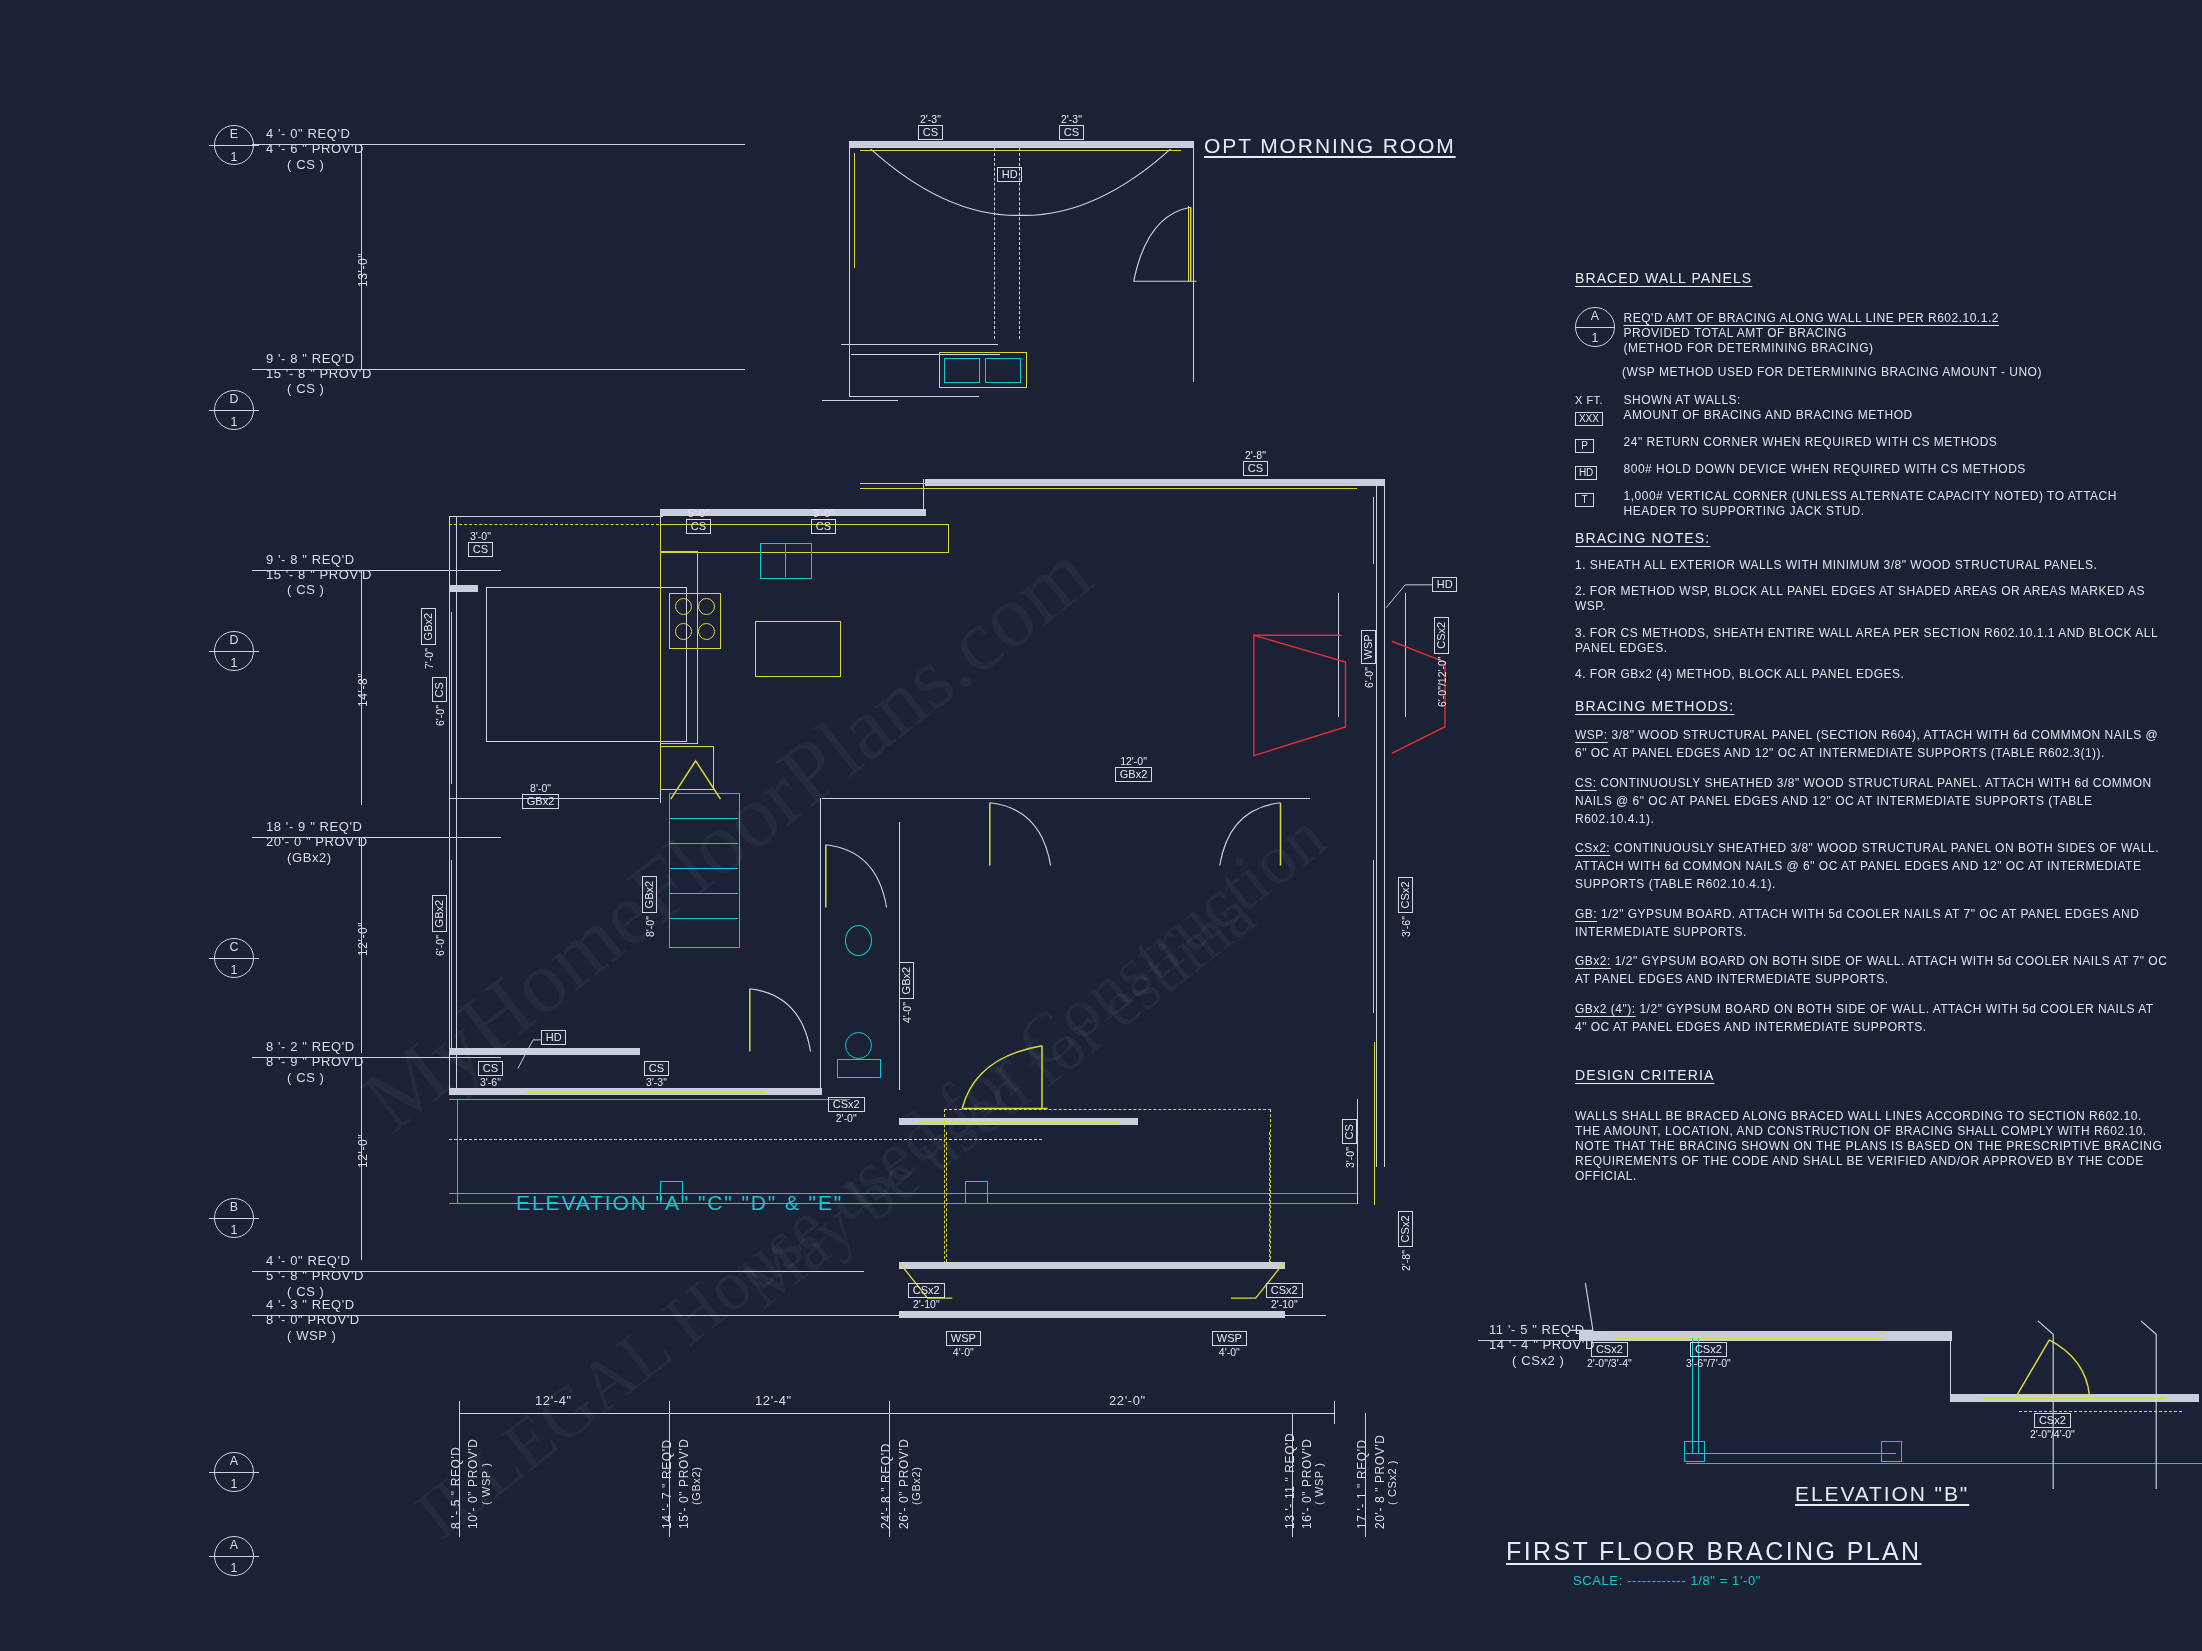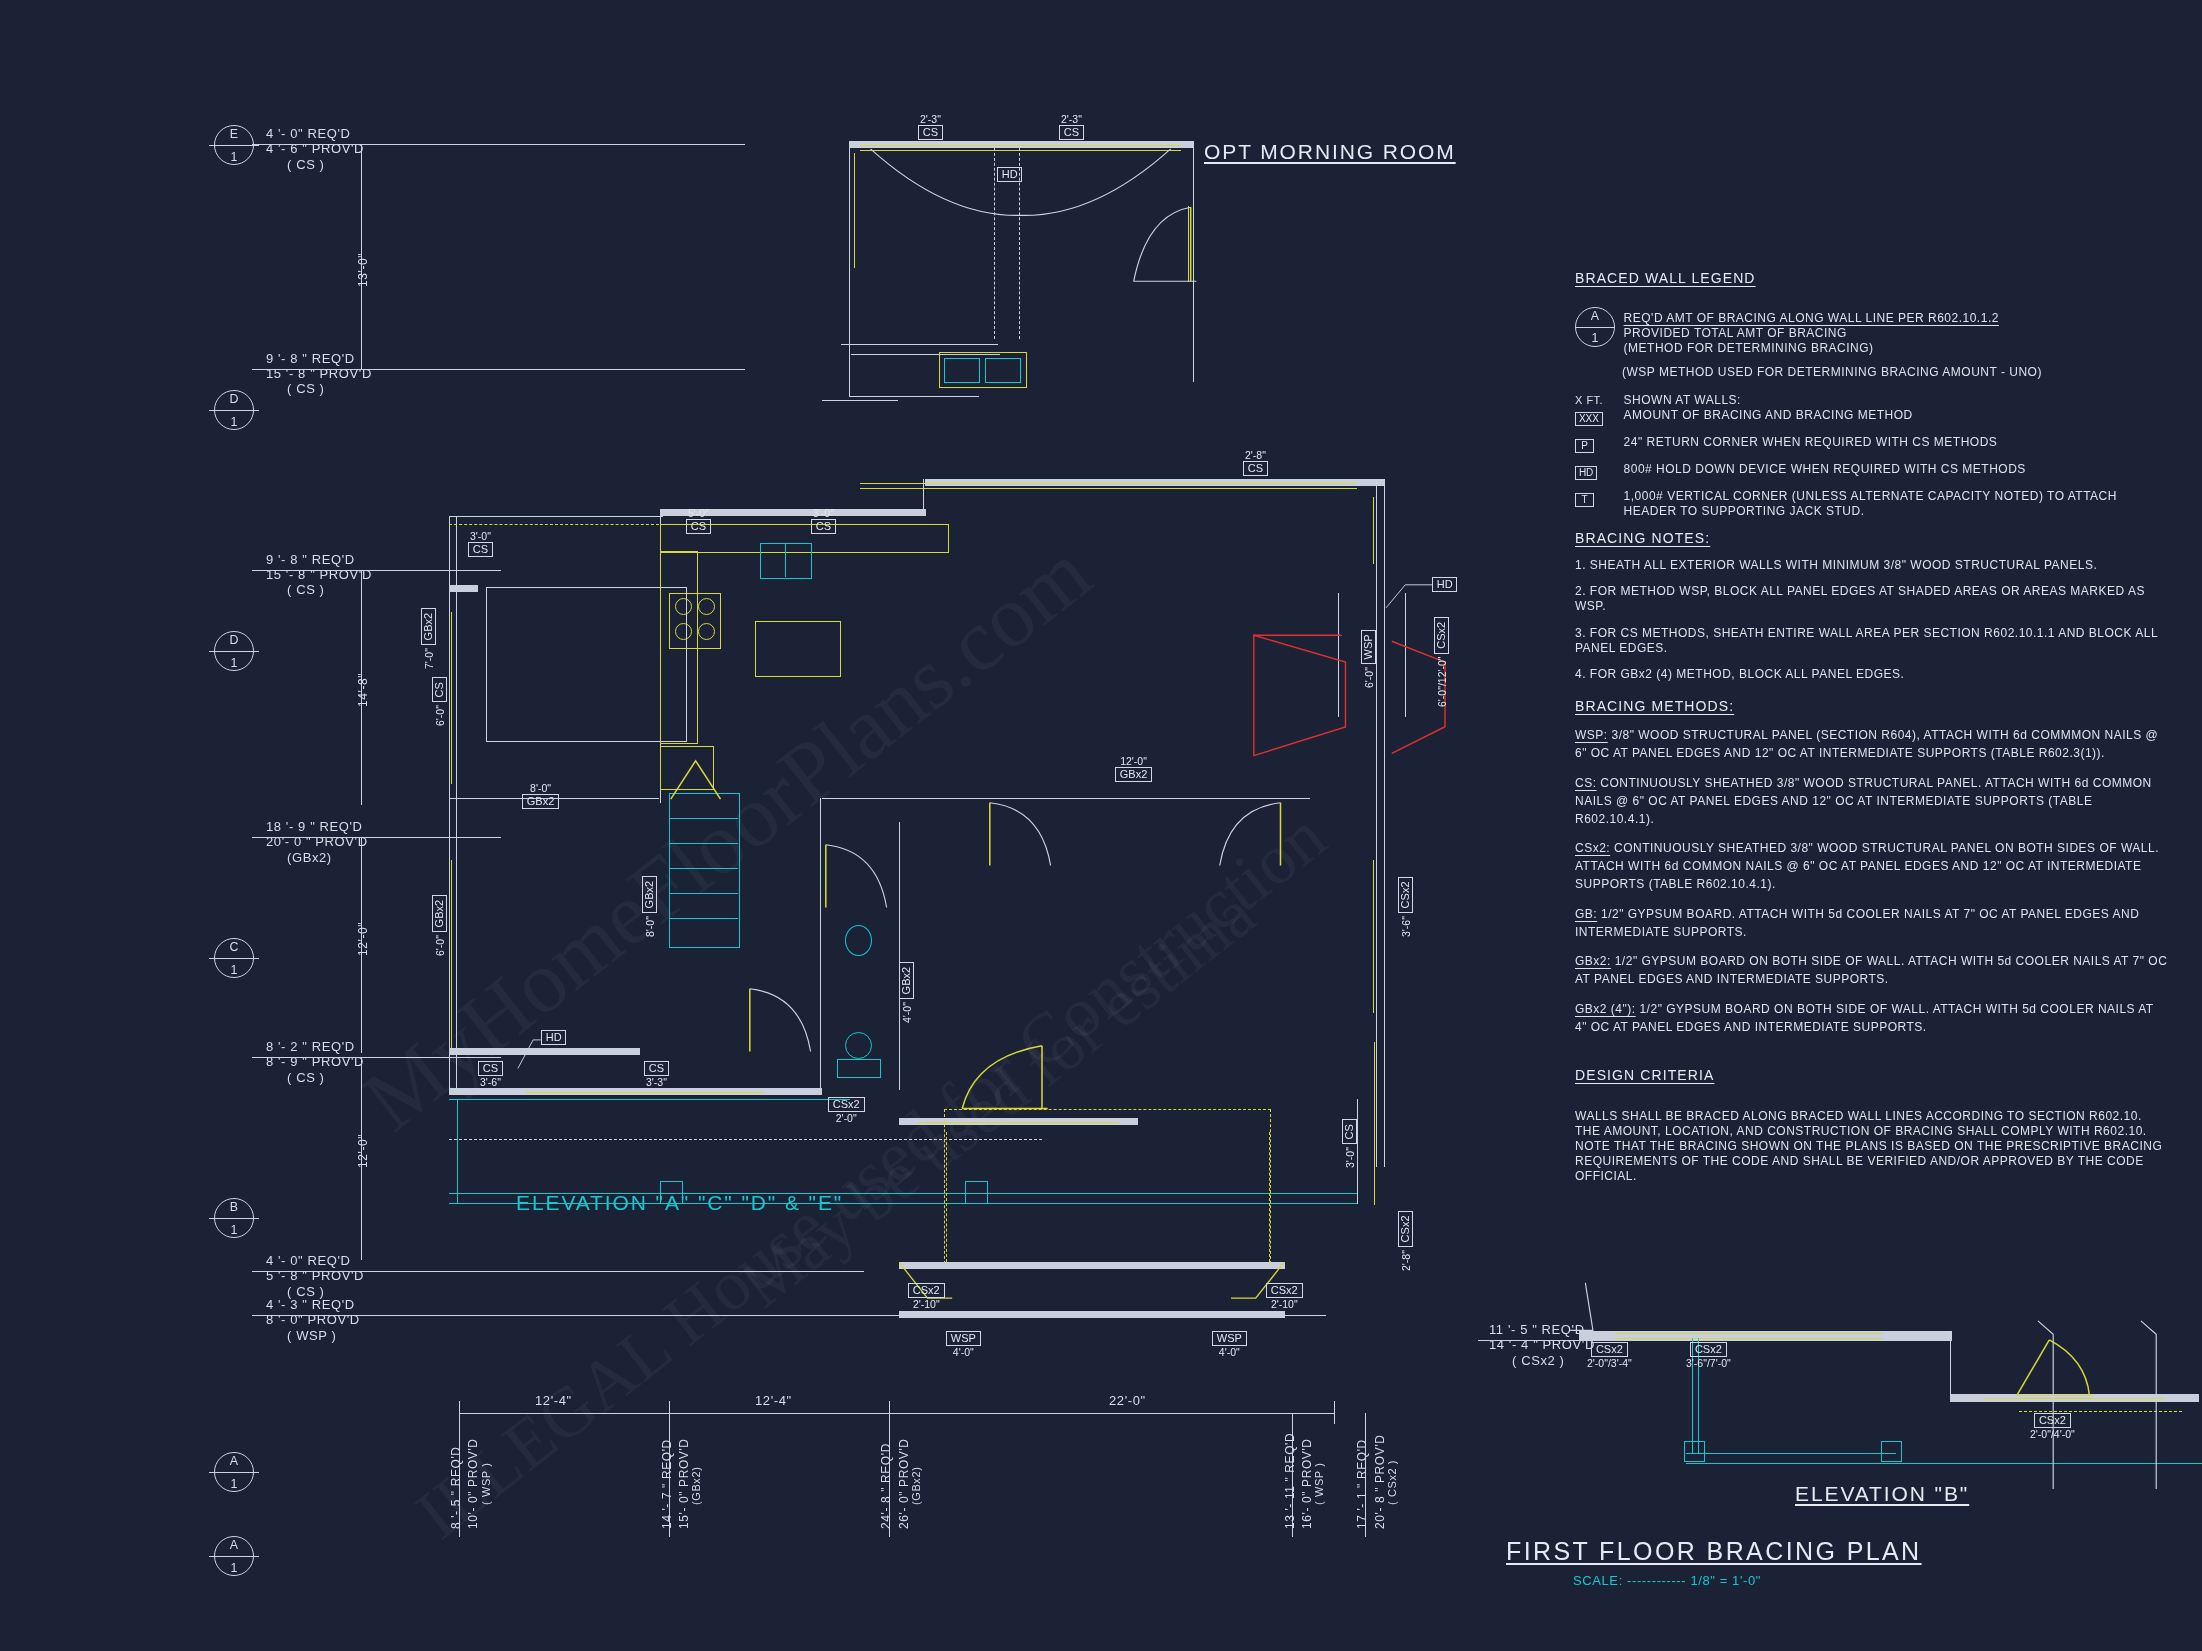--- a/index.html
+++ b/index.html
@@ -81,21 +81,21 @@
 
     <div class="abs hline" style="left:841px;top:344px;width:157px;"></div>
     <div class="abs hline" style="left:851px;top:354px;width:149px;"></div>
 
     <div class="abs" style="left:939px;top:352px;width:86px;height:34px;border:1.1px solid #d8d836;"></div>
     <div class="abs" style="left:944px;top:358px;width:34px;height:23px;border:1.3px solid #12c9cf;"></div>
     <div class="abs" style="left:985px;top:358px;width:34px;height:23px;border:1.3px solid #12c9cf;"></div>
     <div class="abs hline" style="left:822px;top:400px;width:76px;"></div>
   </div>
 
-  <div class="abs txt t22 wht ul" style="left:1204px;top:140px;">OPT MORNING ROOM</div>
+  <div class="abs txt t22 wht ul" style="left:1204px;top:134px;">OPT MORNING ROOM</div>
 
   <div class="abs tagwrap" style="left:918px;top:113px;">
     <div class="dimtop">2'-3"</div>
     <div class="tag">CS</div>
   </div>
   <div class="abs tagwrap" style="left:1059px;top:113px;">
     <div class="dimtop">2'-3"</div>
     <div class="tag">CS</div>
   </div>
 
@@ -532,21 +532,21 @@
     </div>
     <div class="abs tagwrap" style="left:2030px;top:1413px;">
       <div class="tag">CSx2</div>
       <div class="dim">2'-0"/4'-0"</div>
     </div>
   </div>
   <div class="abs txt t22 wht ul" style="left:1795px;top:1482px;">ELEVATION "B"</div>
 
   <div class="abs" style="left:1575px;top:270px;width:593px;">
 
-    <div class="txt hdg ul">BRACED WALL LEGEND</div>
+    <div class="txt hdg ul">BRACED WALL PANELS</div>
 
     <div style="height:25px;"></div>
 
     <div class="legrow">
       <div class="bub2" style="flex:0 0 38px;margin-top:-3.8px;">
         <span class="up">A</span>
         <span class="dn">1</span>
       </div>
       <div>
         <div class="note ul">REQ'D AMT OF BRACING ALONG WALL LINE PER R602.10.1.2</div>

